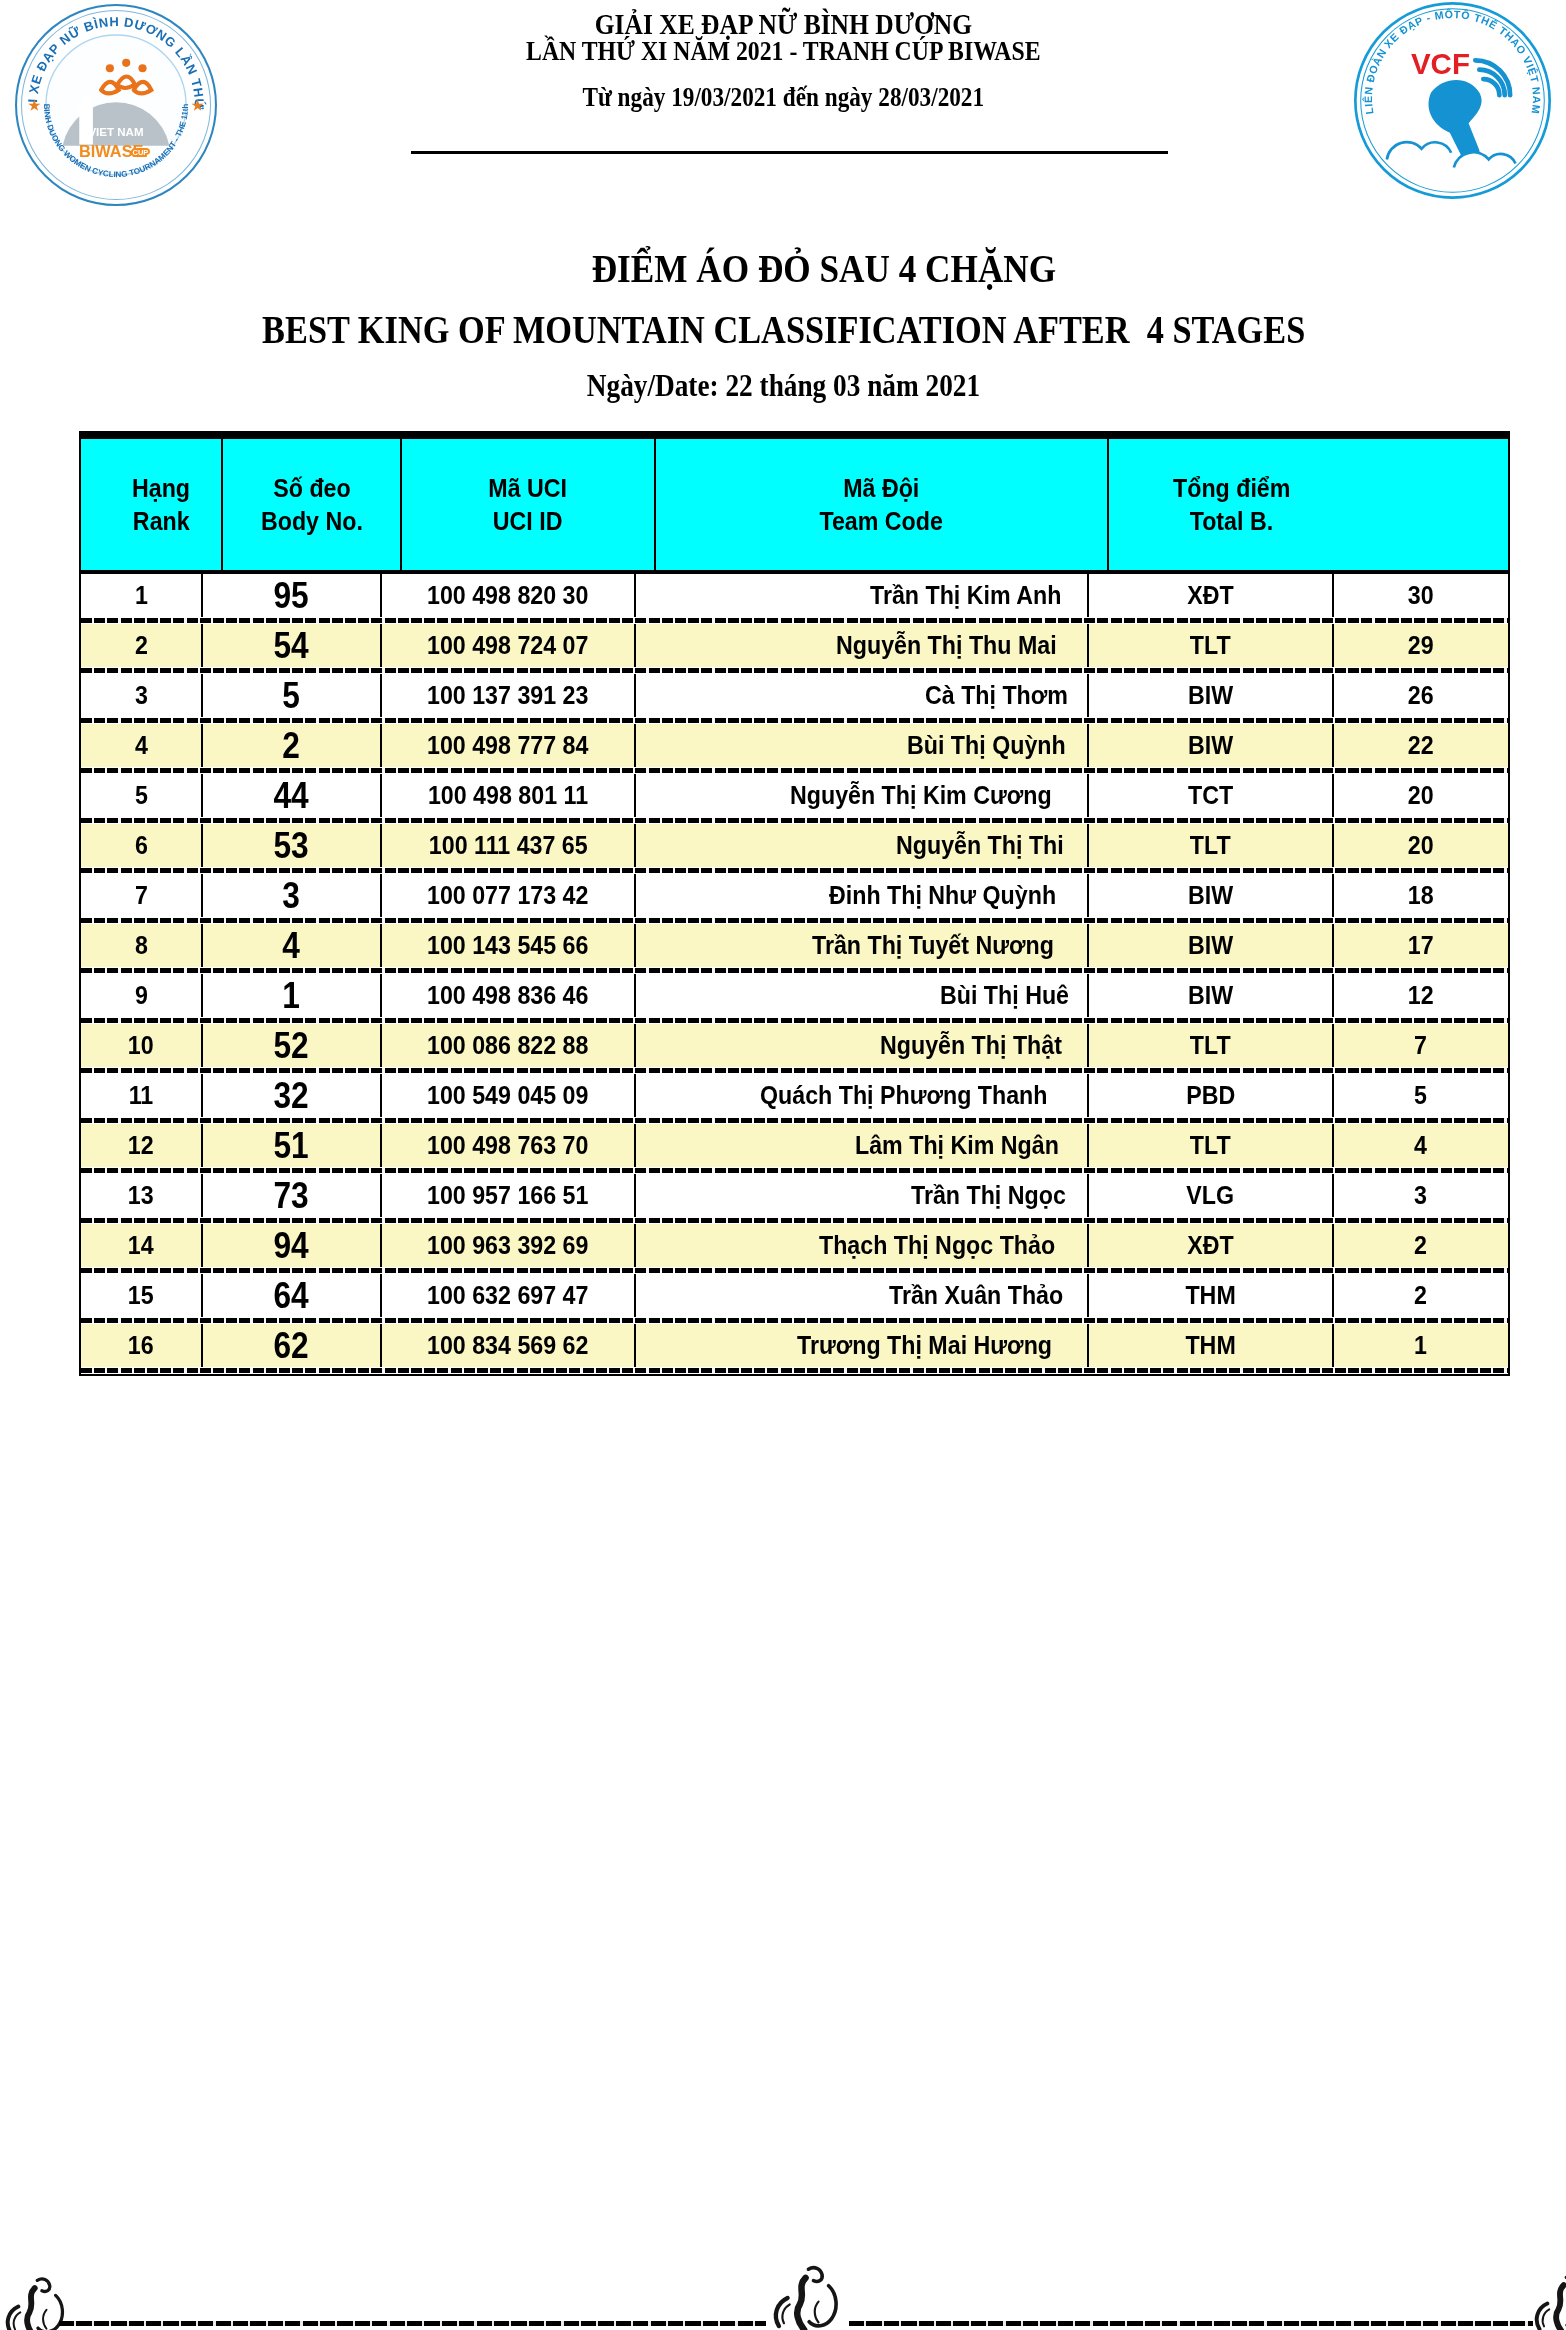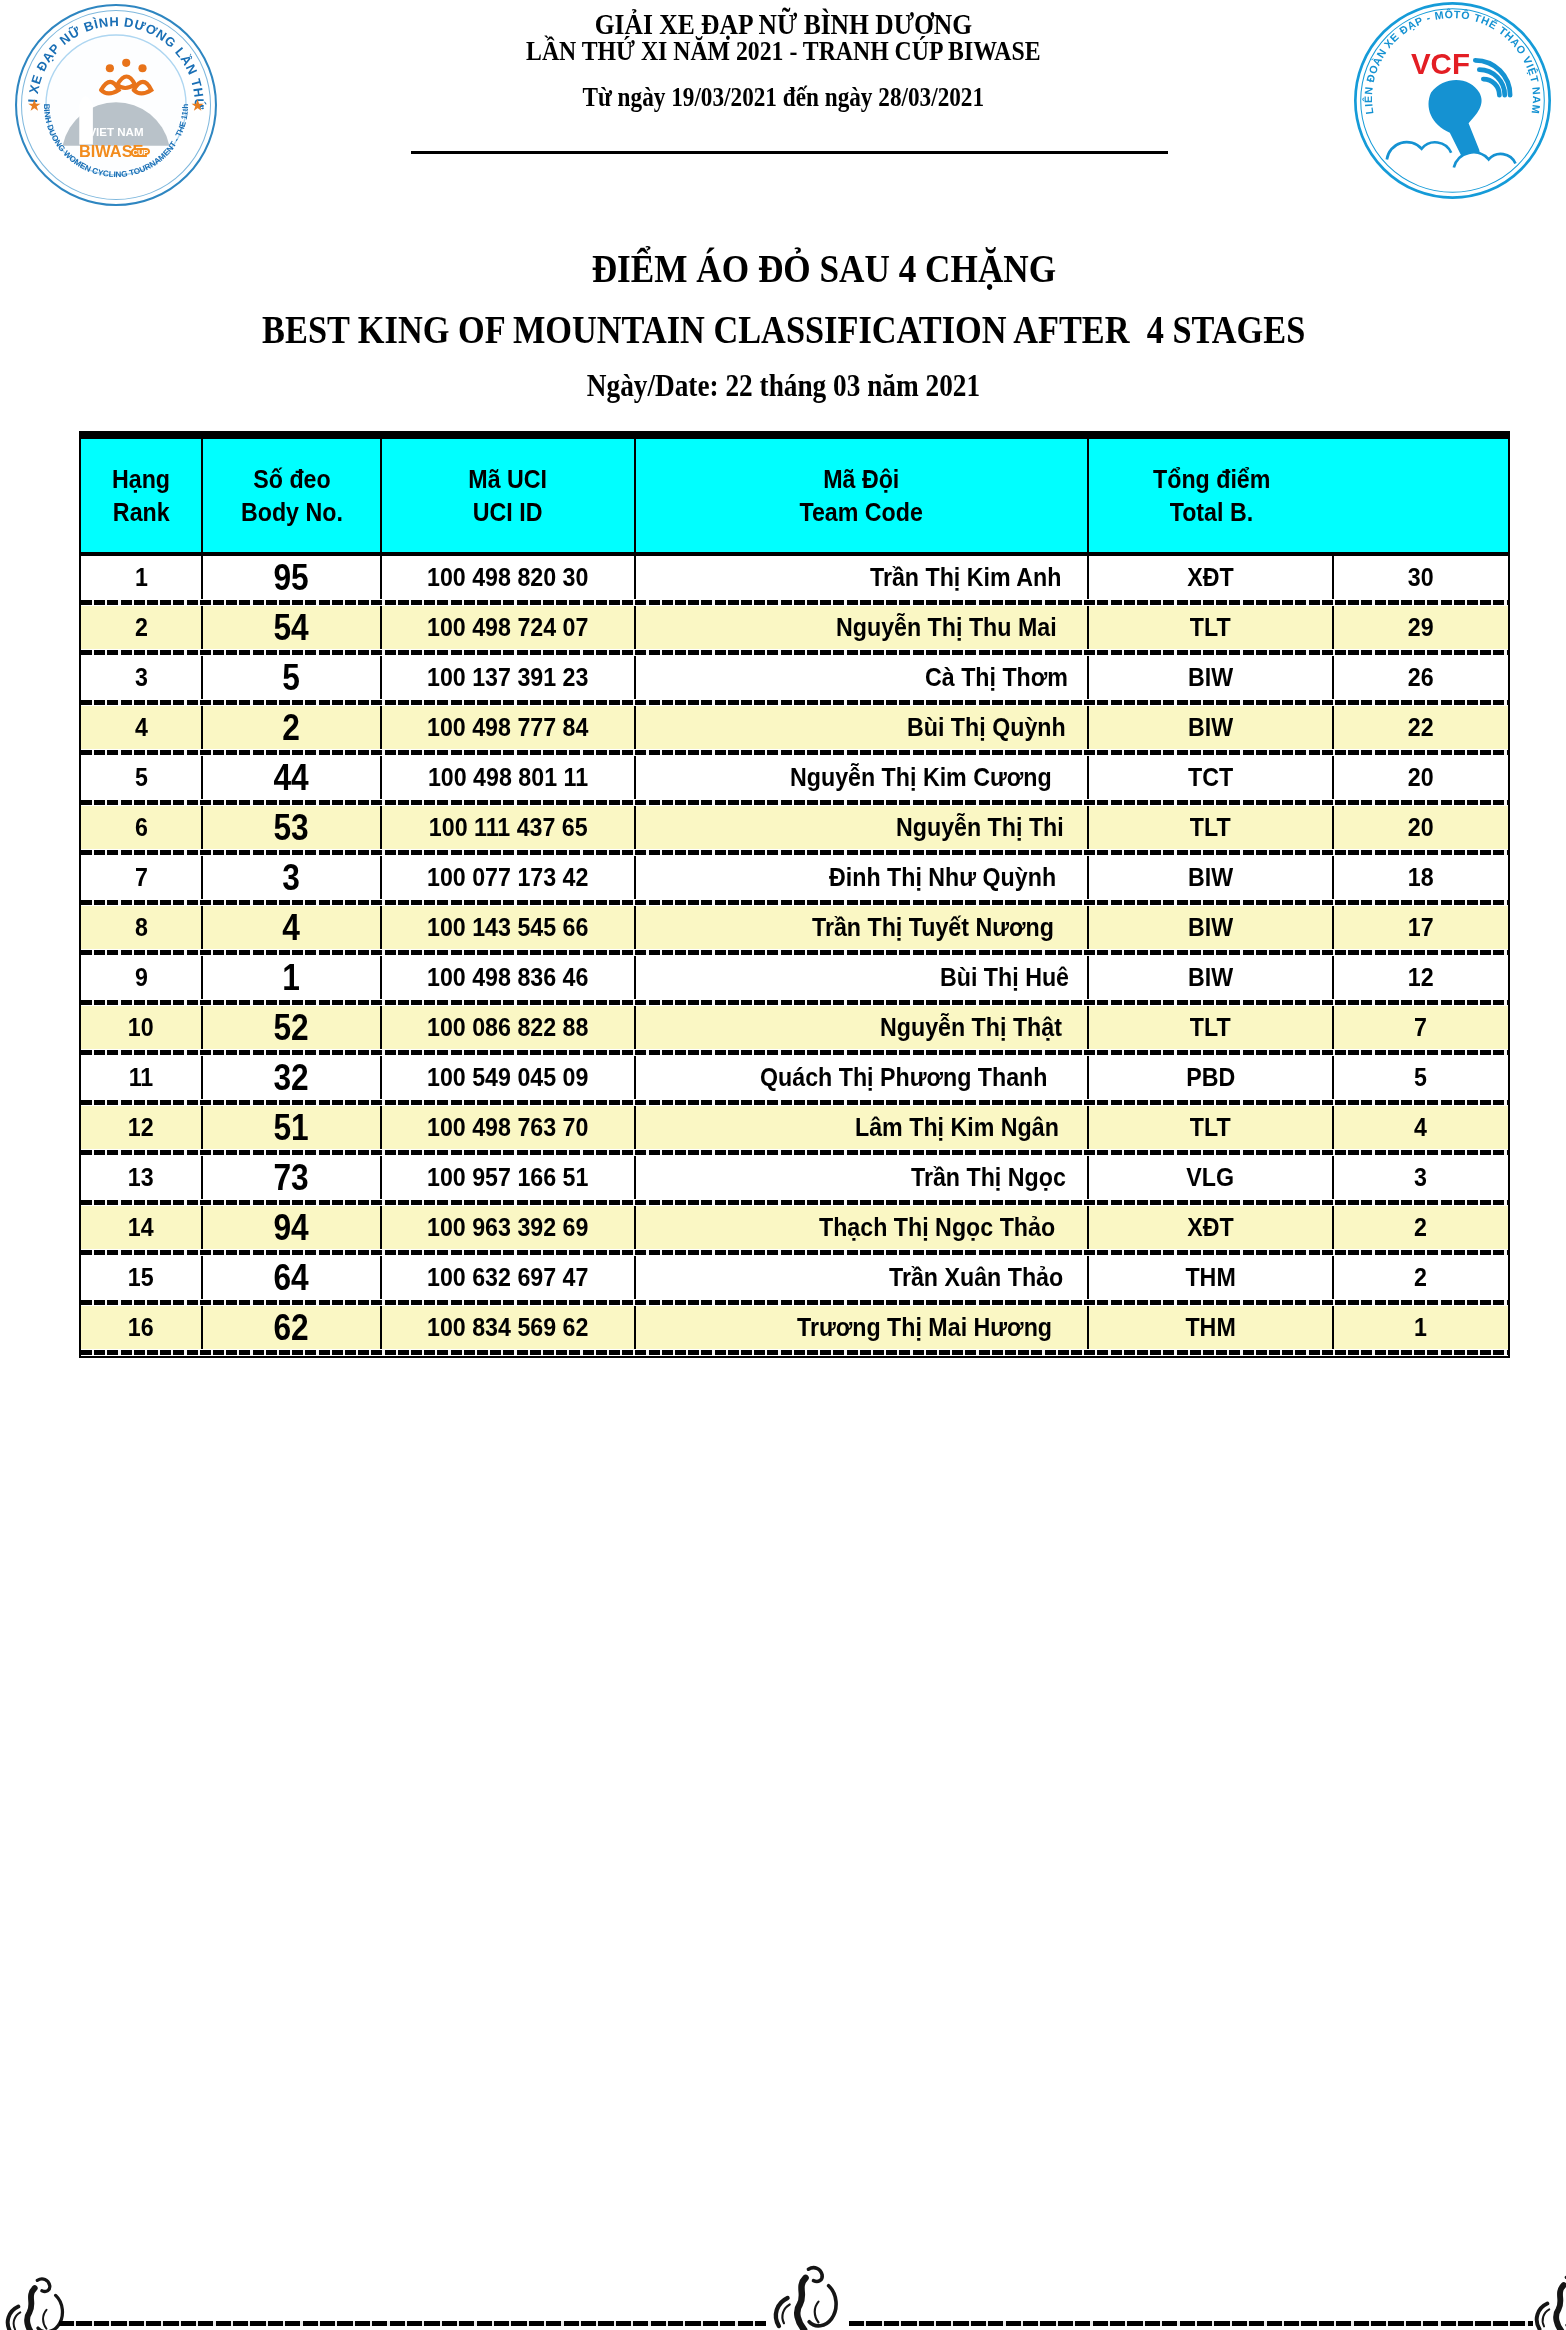--- a/index.html
+++ b/index.html
@@ -26,21 +26,21 @@
   #title-vi{top:245px;font-size:40px;margin-left:40px;}
   #title-en{top:307px;font-size:39px;}
   #title-date{top:368px;font-size:31px;}
 
   
   #tbl{
     position:absolute;left:79px;top:431px;width:1431px;box-sizing:border-box;
     border:2.8px solid #000;border-top-width:8.3px;background:#fff;
   }
   .grid{display:grid;grid-template-columns:122px 179px 254px 453px 245px 173px;}
-  #thead{height:117px;background:var(--hdr-bg,#00FFFF);border-bottom:4.2px solid #000;box-sizing:border-box;}
+  #thead{height:135px;background:var(--hdr-bg,#00FFFF);border-bottom:4.2px solid #000;box-sizing:border-box;padding-left:20px;}
   .hcell{
     display:flex;flex-direction:column;justify-content:center;align-items:center;
     font-size:26.4px;line-height:33px;box-sizing:border-box;border-right:2.1px solid #000;
     text-align:center;
   }
   .hcell:last-child,.cell:last-child{border-right:none;}
   .trow{height:43px;}
   .trow.alt{background:var(--alt-bg,#FAF7C4);}
   .cell{
     display:flex;align-items:center;justify-content:center;

